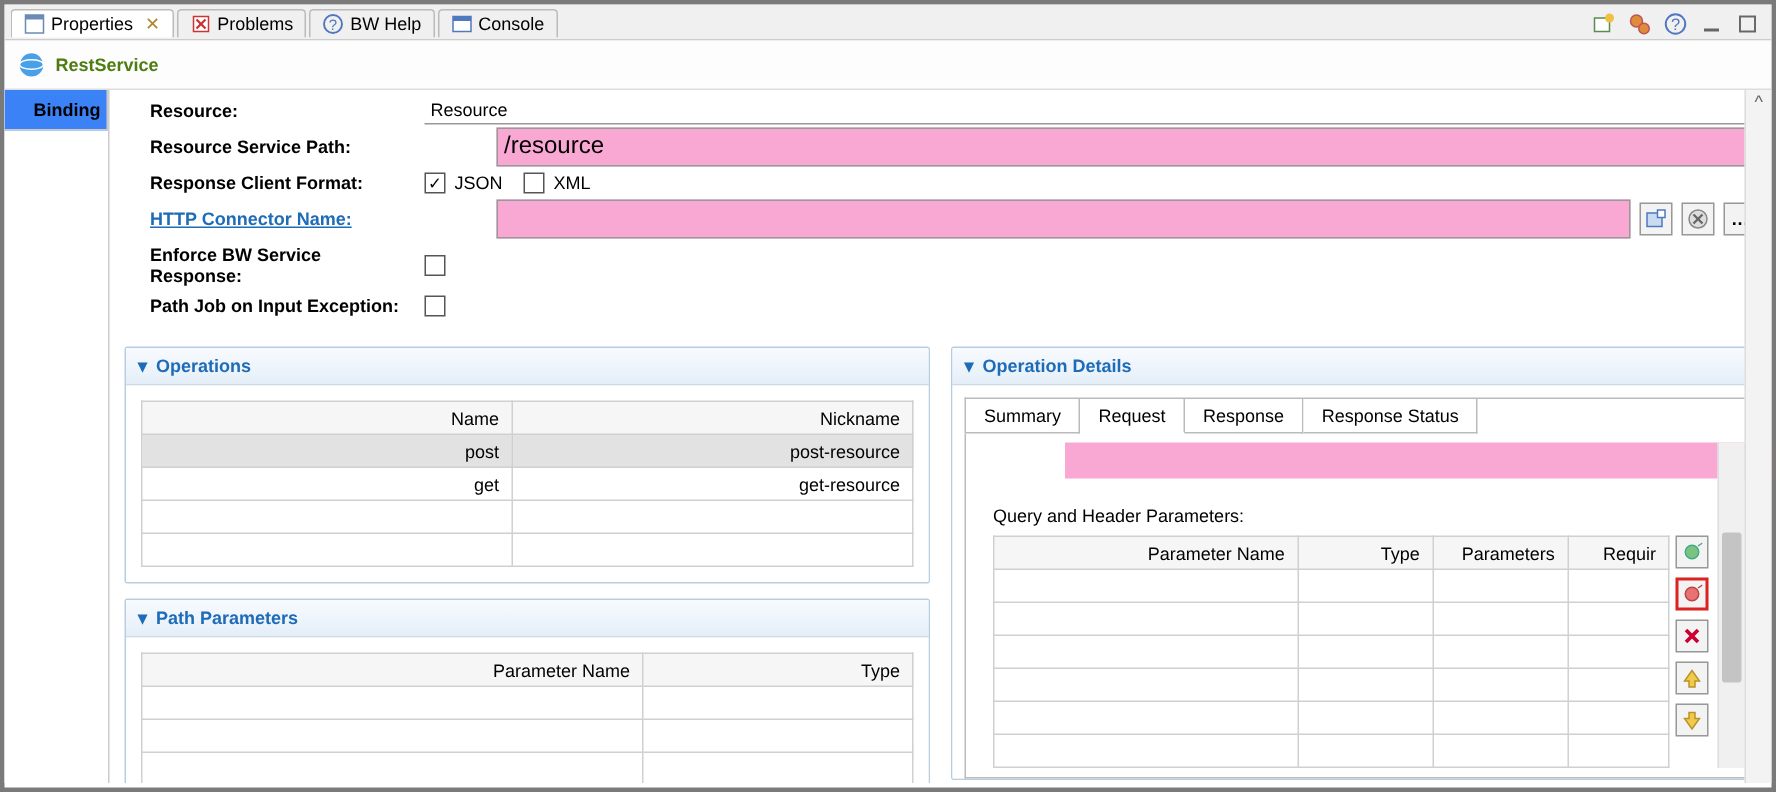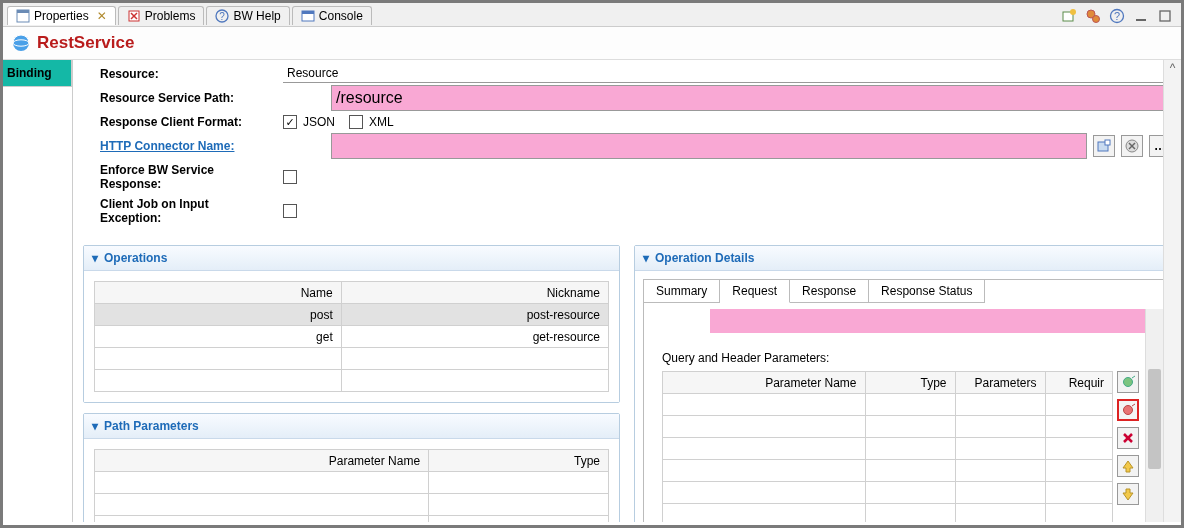--- a/index.html
+++ b/index.html
@@ -43,37 +43,37 @@
   width: 18px; height: 18px; margin: 0 3px;
   display:inline-flex; align-items:center; justify-content:center; cursor:pointer;
 }
 .header-row {
   display: flex; align-items: center;
   padding: 6px 8px;
   background: #fdfdfd;
   border-bottom: 1px solid #ddd;
 }
 .header-row .svc-icon { margin-right: 6px; }
-.header-row .title { color: #b91c1c; font-size: 17px; font-weight: 600;}
+.header-row .title { color: #4d7c0f; font-size: 12px; font-weight: 600;}
 .main {
   display: flex;
   height: calc(100% - 24px - 36px);
   background: #fff;
 }
 .binding-tab-strip {
   width: 70px;
   border-right: 1px solid #ccc;
   background: #fff;
 }
 .binding-tab {
-  background: #14b8a6;
+  background: #3b82f6;
   border: 1px solid #ccc;
   border-left:none;
   border-top:none;
-  text-align: left;
+  text-align: right;
   padding: 6px 4px;
   font-weight: 600;
   cursor: pointer;
 }
 .form-area {
   flex:1;
   padding: 4px 10px 8px 10px;
   overflow: hidden;
   position: relative;
 }
@@ -349,21 +349,21 @@
     </div>
 
     <div class="form-row">
       <div class="label">Enforce BW Service Response:</div>
       <div class="field">
         <span class="checkbox"></span>
       </div>
     </div>
 
     <div class="form-row">
-      <div class="label">Client Job on Input Exception:</div>
+      <div class="label">Path Job on Input Exception:</div>
       <div class="field">
         <span class="checkbox"></span>
       </div>
     </div>
 
     <div class="two-col">
       <div class="col-left">
 
         <div class="section">
           <div class="section-head">

